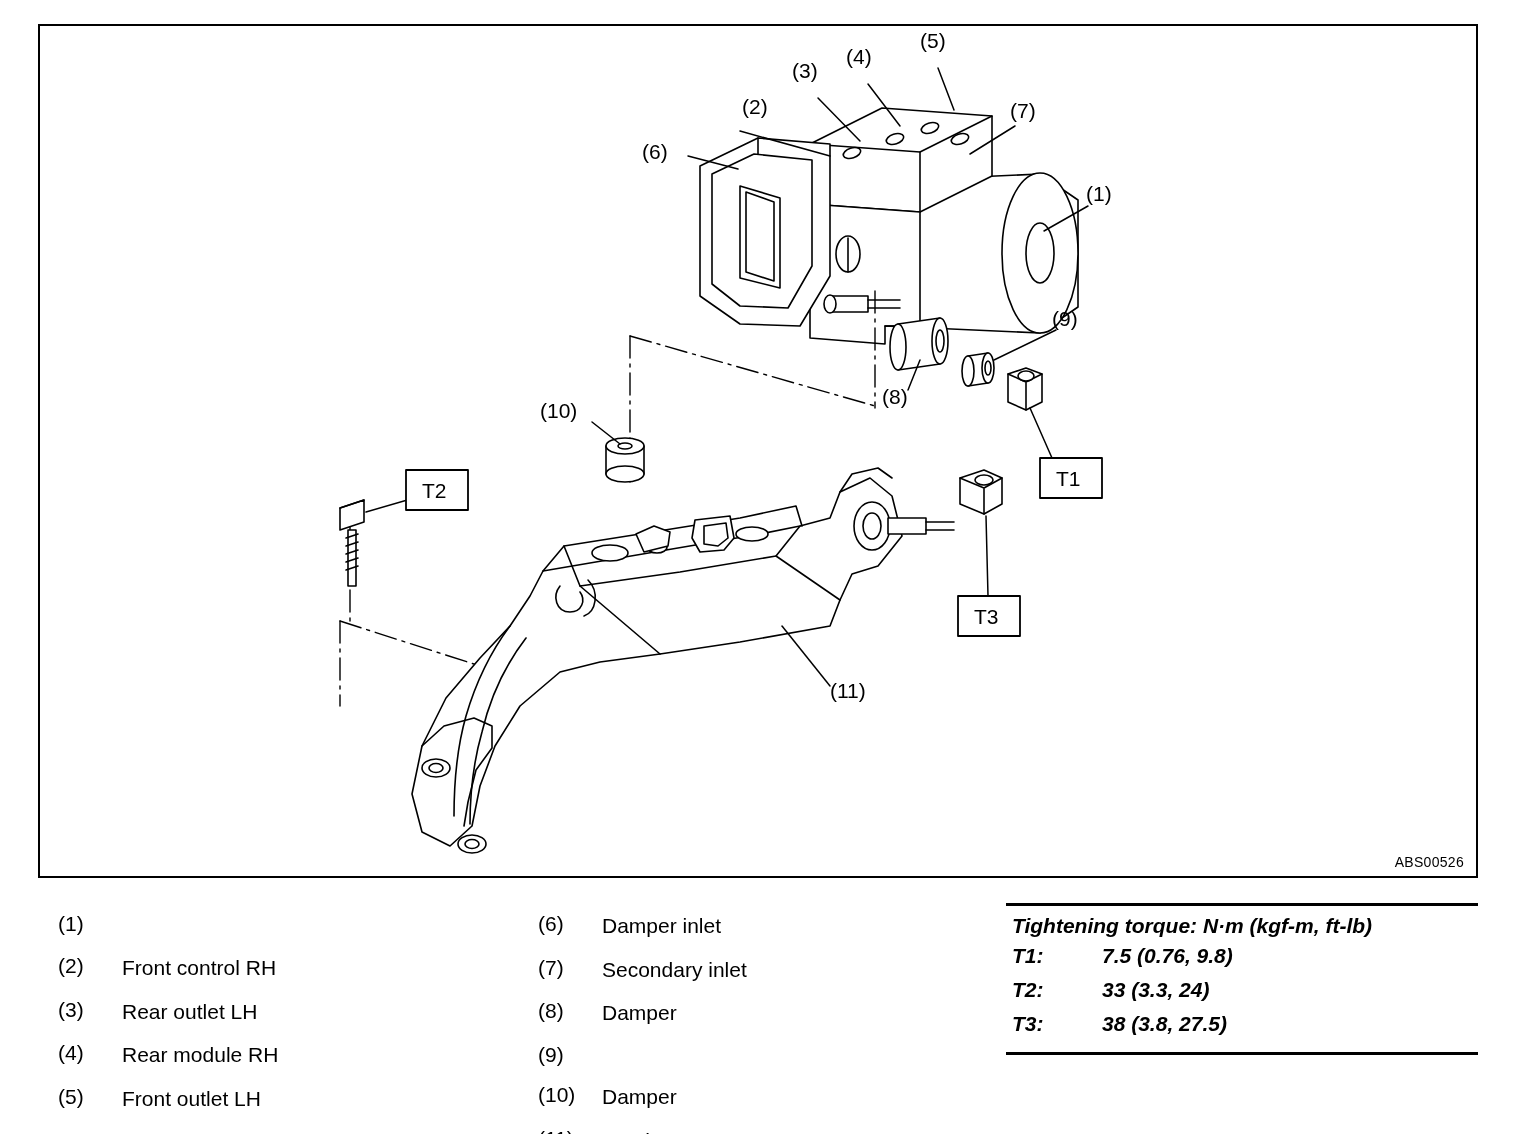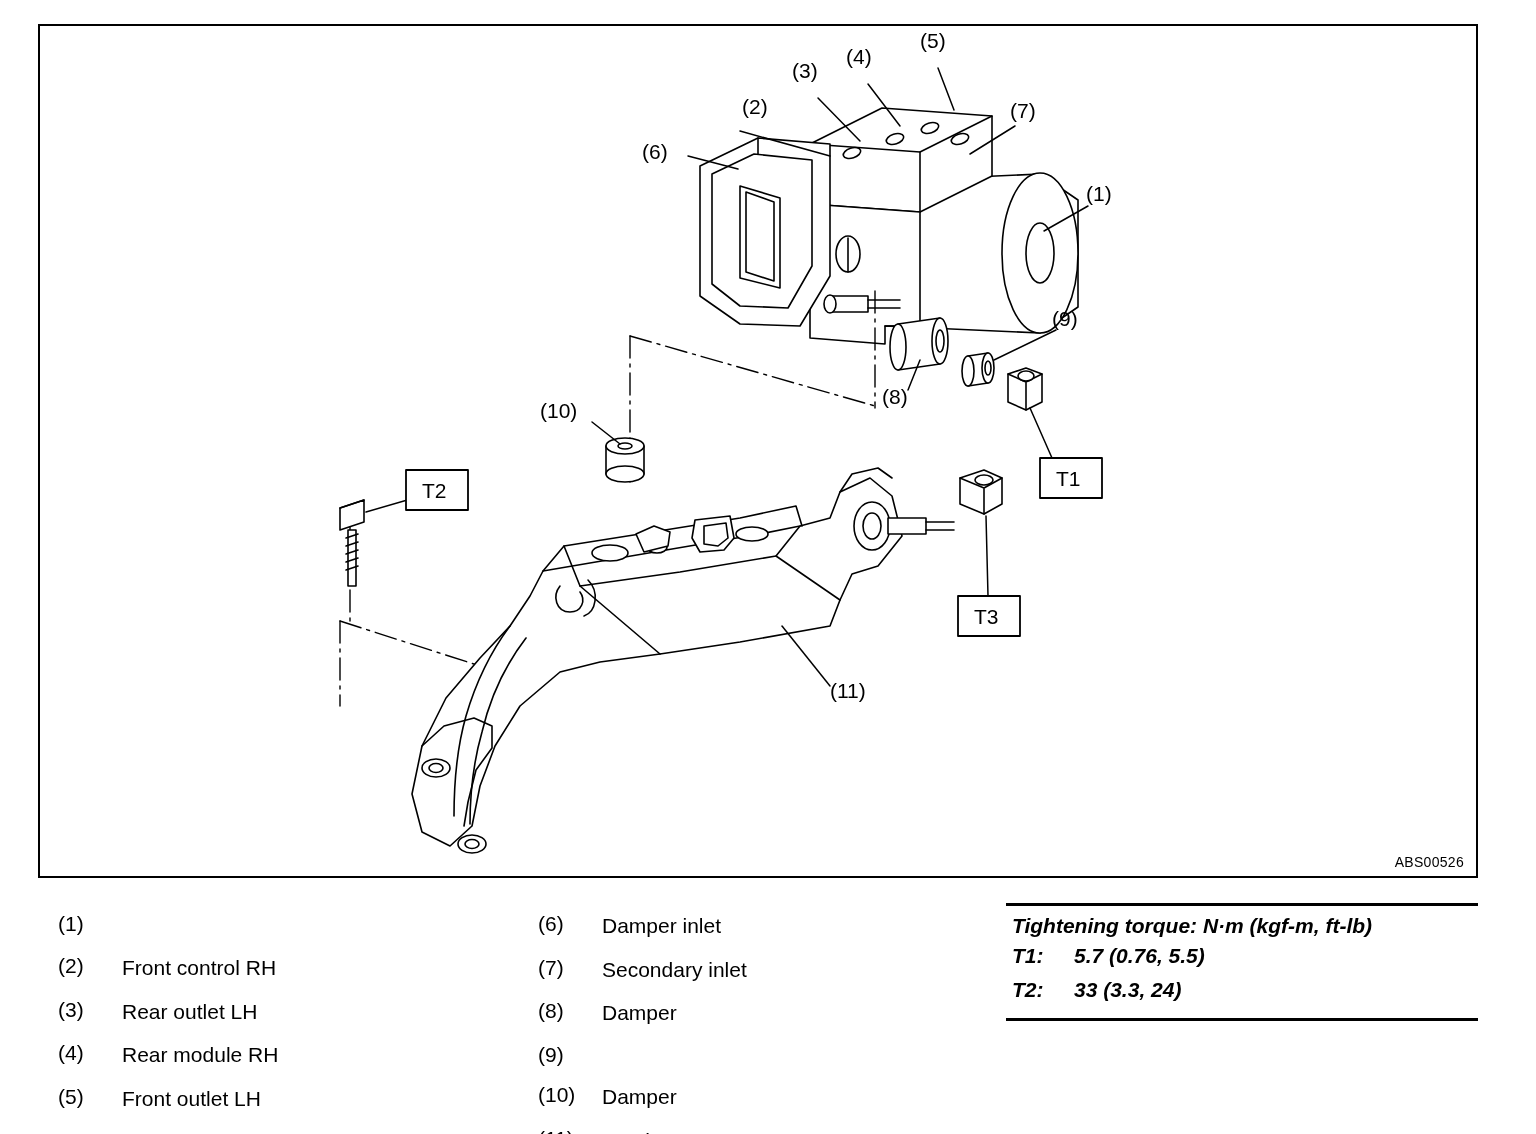--- a/index.html
+++ b/index.html
@@ -87,20 +87,21 @@
     border-top: 3px solid #000;
     margin-top: 6px;
   }
   #torque-title {
     padding: 2px 6px 6px 6px;
     white-space: nowrap;
   }
   .torque-row {
     display: flex;
     padding: 0 6px 10px 6px;
+    gap: 28px;
   }
   .torque-key {
     width: 62px;
     flex: 0 0 62px;
   }
   .torque-val { flex: 1 1 auto; }
   
   .fig-label {
     font-family: "Liberation Sans", sans-serif;
     font-size: 21px;
@@ -353,22 +354,26 @@
       <div class="legend-num wide">(11)</div>
       <div class="legend-text">Bracket</div>
     </div>
   </div>
 
   <div id="torque-box">
     <div class="rule-top"></div>
     <div id="torque-title">Tightening torque: N·m (kgf-m, ft-lb)</div>
     <div class="torque-row">
       <div class="torque-key">T1:</div>
-      <div class="torque-val">5.7 (0.76, 5.5)</div>
+      <div class="torque-val">7.5 (0.76, 9.8)</div>
     </div>
     <div class="torque-row">
       <div class="torque-key">T2:</div>
       <div class="torque-val">33 (3.3, 24)</div>
     </div>
+    <div class="torque-row">
+      <div class="torque-key">T3:</div>
+      <div class="torque-val">38 (3.8, 27.5)</div>
+    </div>
     <div class="rule-bottom"></div>
   </div>
 
 </div>
 
 </body></html>

